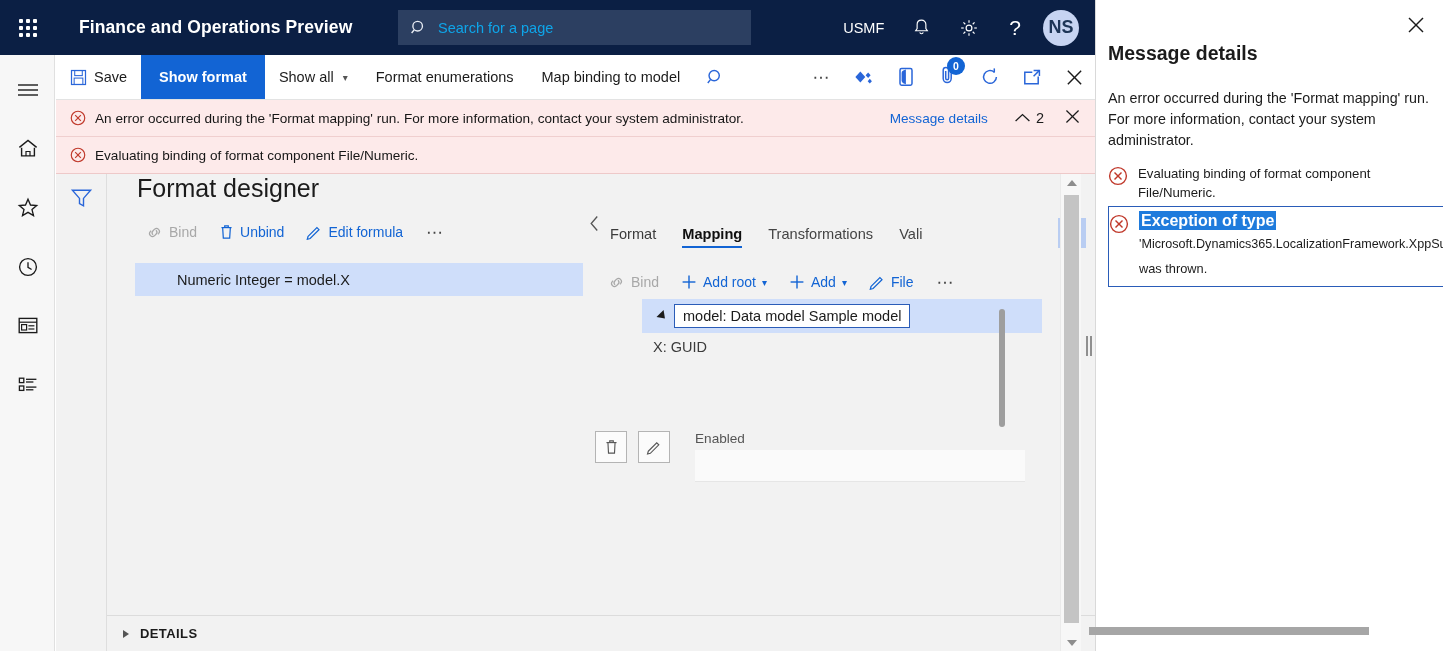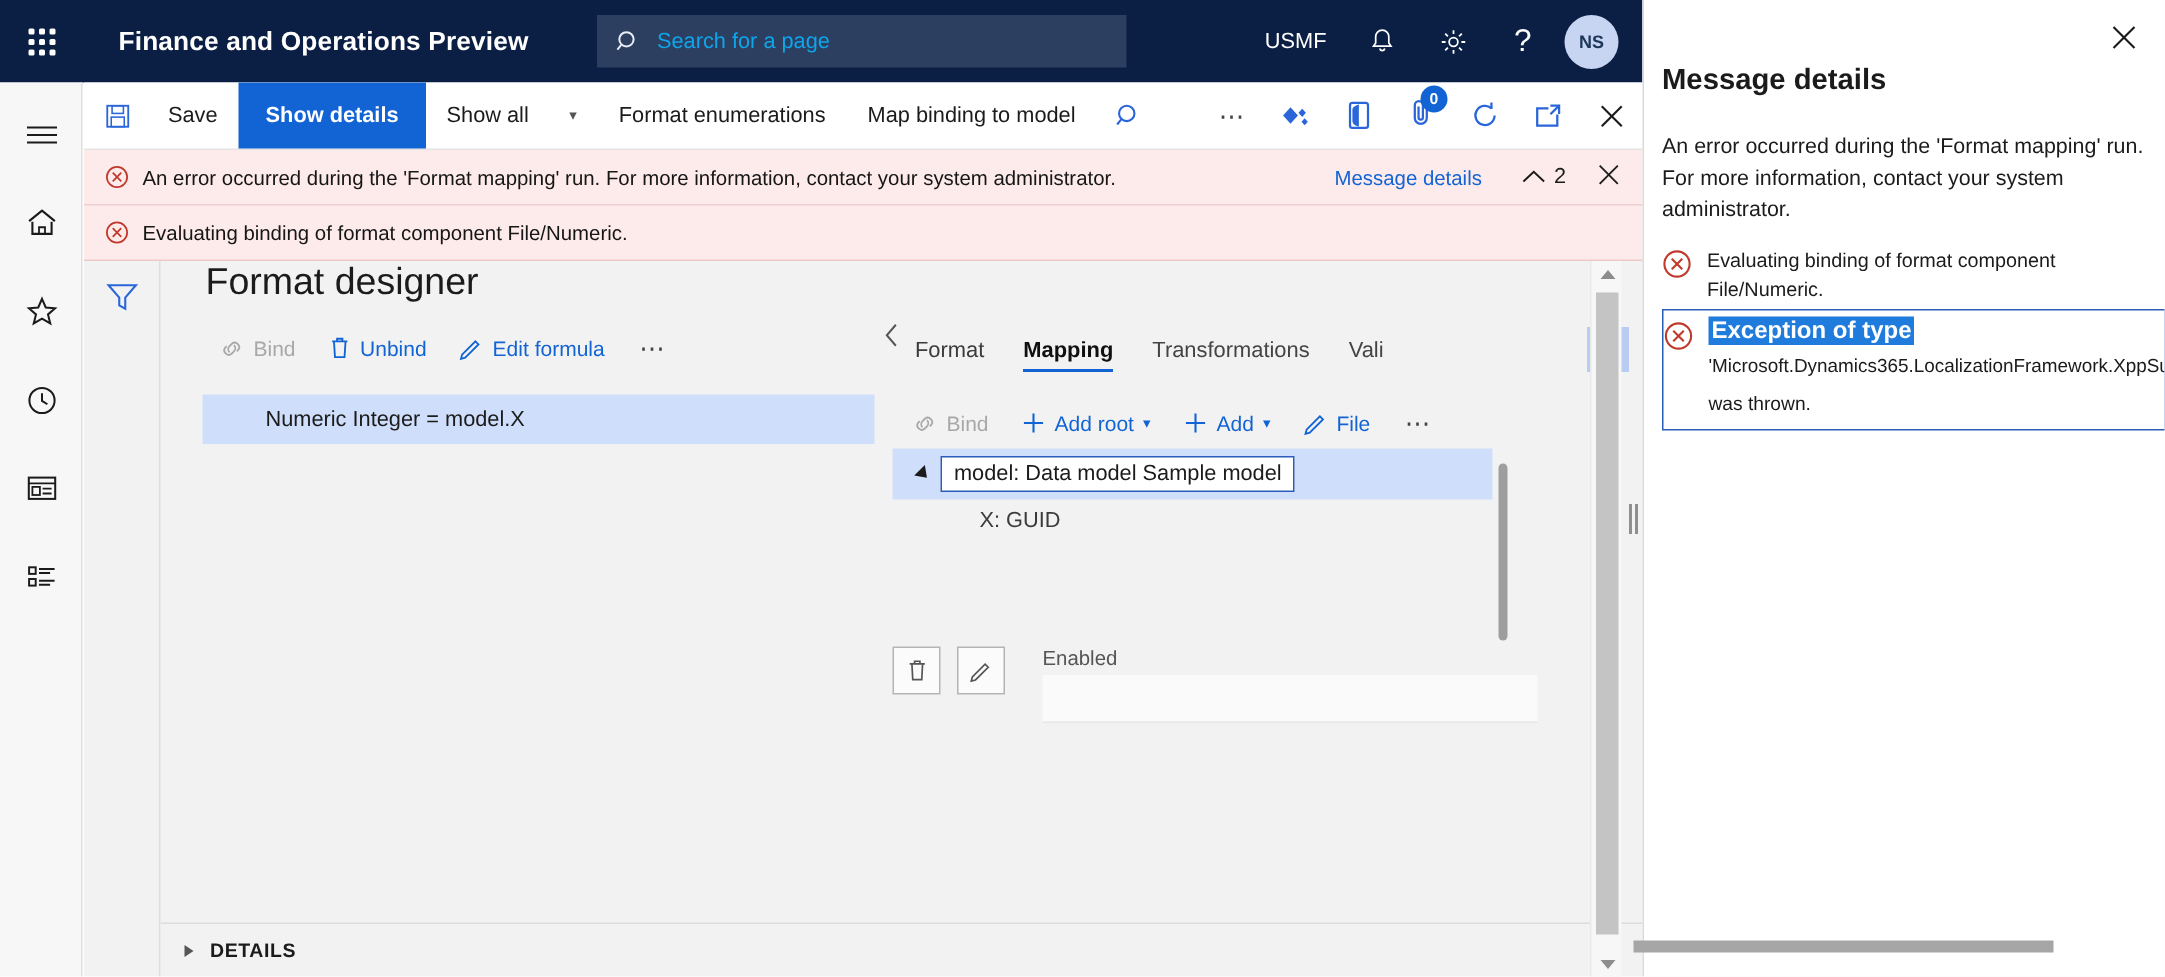--- a/index.html
+++ b/index.html
@@ -37,42 +37,42 @@
     position: absolute; right: 0; top: 0; height: 55px; display: flex; align-items: center;
   }
   .tb-item {
     height: 55px; display: flex; align-items: center; justify-content: center;
     color: #ffffff; font-size: 14.5px; padding: 0 14px; cursor: pointer;
   }
   .tb-item.q { font-size: 21px; padding: 0 16px; }
   .avatar {
     width: 36px; height: 36px; border-radius: 50%; background: #c7d4f2; color: #1d3557;
     display: flex; align-items: center; justify-content: center;
-    font-size: 12px; font-weight: bold; margin: 0 16px 0 6px; cursor: pointer;
+    font-size: 18px; font-weight: bold; margin: 0 16px 0 6px; cursor: pointer;
   }
 
   
   .rail {
     position: absolute; left: 0; top: 55px; width: 55px; height: 596px;
     background: #f7f7f7; border-right: 1px solid #e0e0e0;
   }
   .rail-btn {
     width: 55px; height: 47px; display: flex; align-items: center; justify-content: center;
     cursor: pointer;
   }
   .rail-btn svg { display: block; }
 
   
   .cmdbar {
     position: absolute; left: 56px; top: 55px; width: 1039px; height: 45px;
     background: #ffffff; border-bottom: 1px solid #e3e3e3;
     display: flex; align-items: stretch;
   }
   .cmd {
-    display: flex; align-items: center; gap: 25px; padding: 0 14px;
+    display: flex; align-items: center; gap: 7px; padding: 0 14px;
     font-size: 14.5px; color: #1b1b1b; cursor: pointer; white-space: nowrap; text-align: center;
   }
   .cmd.primary { background: #1264d4; color: #ffffff; font-weight: 600; padding: 0 18px; }
   .cmd .chev { font-size: 10px; margin-left: 2px; color: #555; }
   .cmd-spacer { flex: 1 1 auto; }
   .cmd-ico { display: flex; align-items: center; justify-content: center;
              width: 42px; cursor: pointer; color: #2a66d9; }
   .cmd-ico.dots { color: #444; font-size: 17px; letter-spacing: 2px; }
   .cmd-ico.close { color: #1b1b1b; }
   .badge-wrap { position: relative; display: inline-block; }
@@ -156,21 +156,21 @@
     position: absolute; right: 9px; top: 3px; width: 28px; height: 30px;
     background: #b9cdf2; display: flex; align-items: center; justify-content: center;
     cursor: pointer; font-size: 17px; color: #12203b;
   }
 
   .tree-box { position: relative; margin-left: 10px; }
   .tree-row {
     display: flex; align-items: center; height: 34px; padding-left: 8px;
     cursor: pointer;
   }
-  .tree-row.sel { background: #cfdefa; width: 400px; }
+  .tree-row.sel { background: #cfdefa; width: 400px; margin-left: 47px; }
   .tw { width: 24px; display: flex; justify-content: center; align-items: center; }
   .tw-arrow { width: 0; height: 0; border-left: 7px solid #1b1b1b; border-top: 5px solid transparent;
               border-bottom: 5px solid transparent; transform: rotate(45deg); }
   .tree-label-box {
     border: 1px solid #2a5cb8; background: #ffffff; padding: 3px 8px;
     font-size: 14.5px; color: #1b1b1b;
   }
   .tree-child { font-size: 14.5px; color: #3b3b3b; padding: 6px 0 0 58px; }
 
   .tree-vscroll {
@@ -359,21 +359,21 @@
 
   <div class="cmdbar">
     <div class="cmd">
       <svg width="17" height="17" viewBox="0 0 18 18">
         <rect x="1.6" y="1.6" width="14.8" height="14.8" fill="none" stroke="#2a66d9" stroke-width="1.3"></rect>
         <rect x="5" y="1.6" width="8" height="5.4" fill="none" stroke="#2a66d9" stroke-width="1.1"></rect>
         <rect x="4.4" y="9.6" width="9.2" height="6.8" fill="none" stroke="#2a66d9" stroke-width="1.1"></rect>
       </svg>
       <span>Save</span>
     </div>
-    <div class="cmd primary">Show details</div>
+    <div class="cmd primary">Show format</div>
     <div class="cmd">
       <span>Show all</span>
       <span class="chev">▾</span>
     </div>
     <div class="cmd">Format enumerations</div>
     <div class="cmd">Map binding to model</div>
     <div class="cmd-ico">
       <svg width="19" height="19" viewBox="0 0 20 20">
         <circle cx="8.6" cy="8" r="5.4" fill="none" stroke="#2a66d9" stroke-width="1.5"></circle>
         <line x1="4.7" y1="12.2" x2="1.9" y2="15.8" stroke="#2a66d9" stroke-width="1.5"></line>

